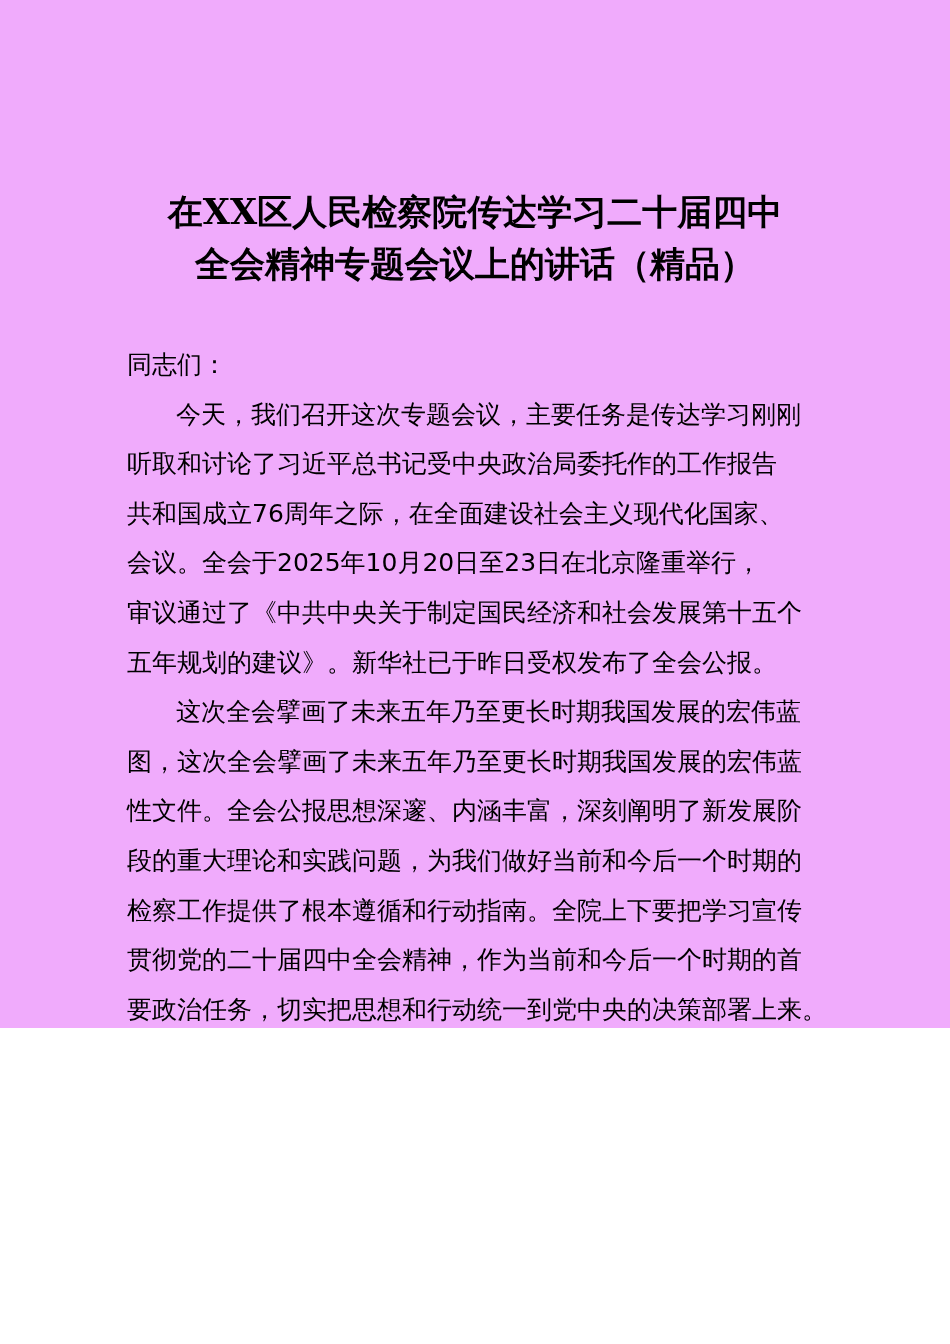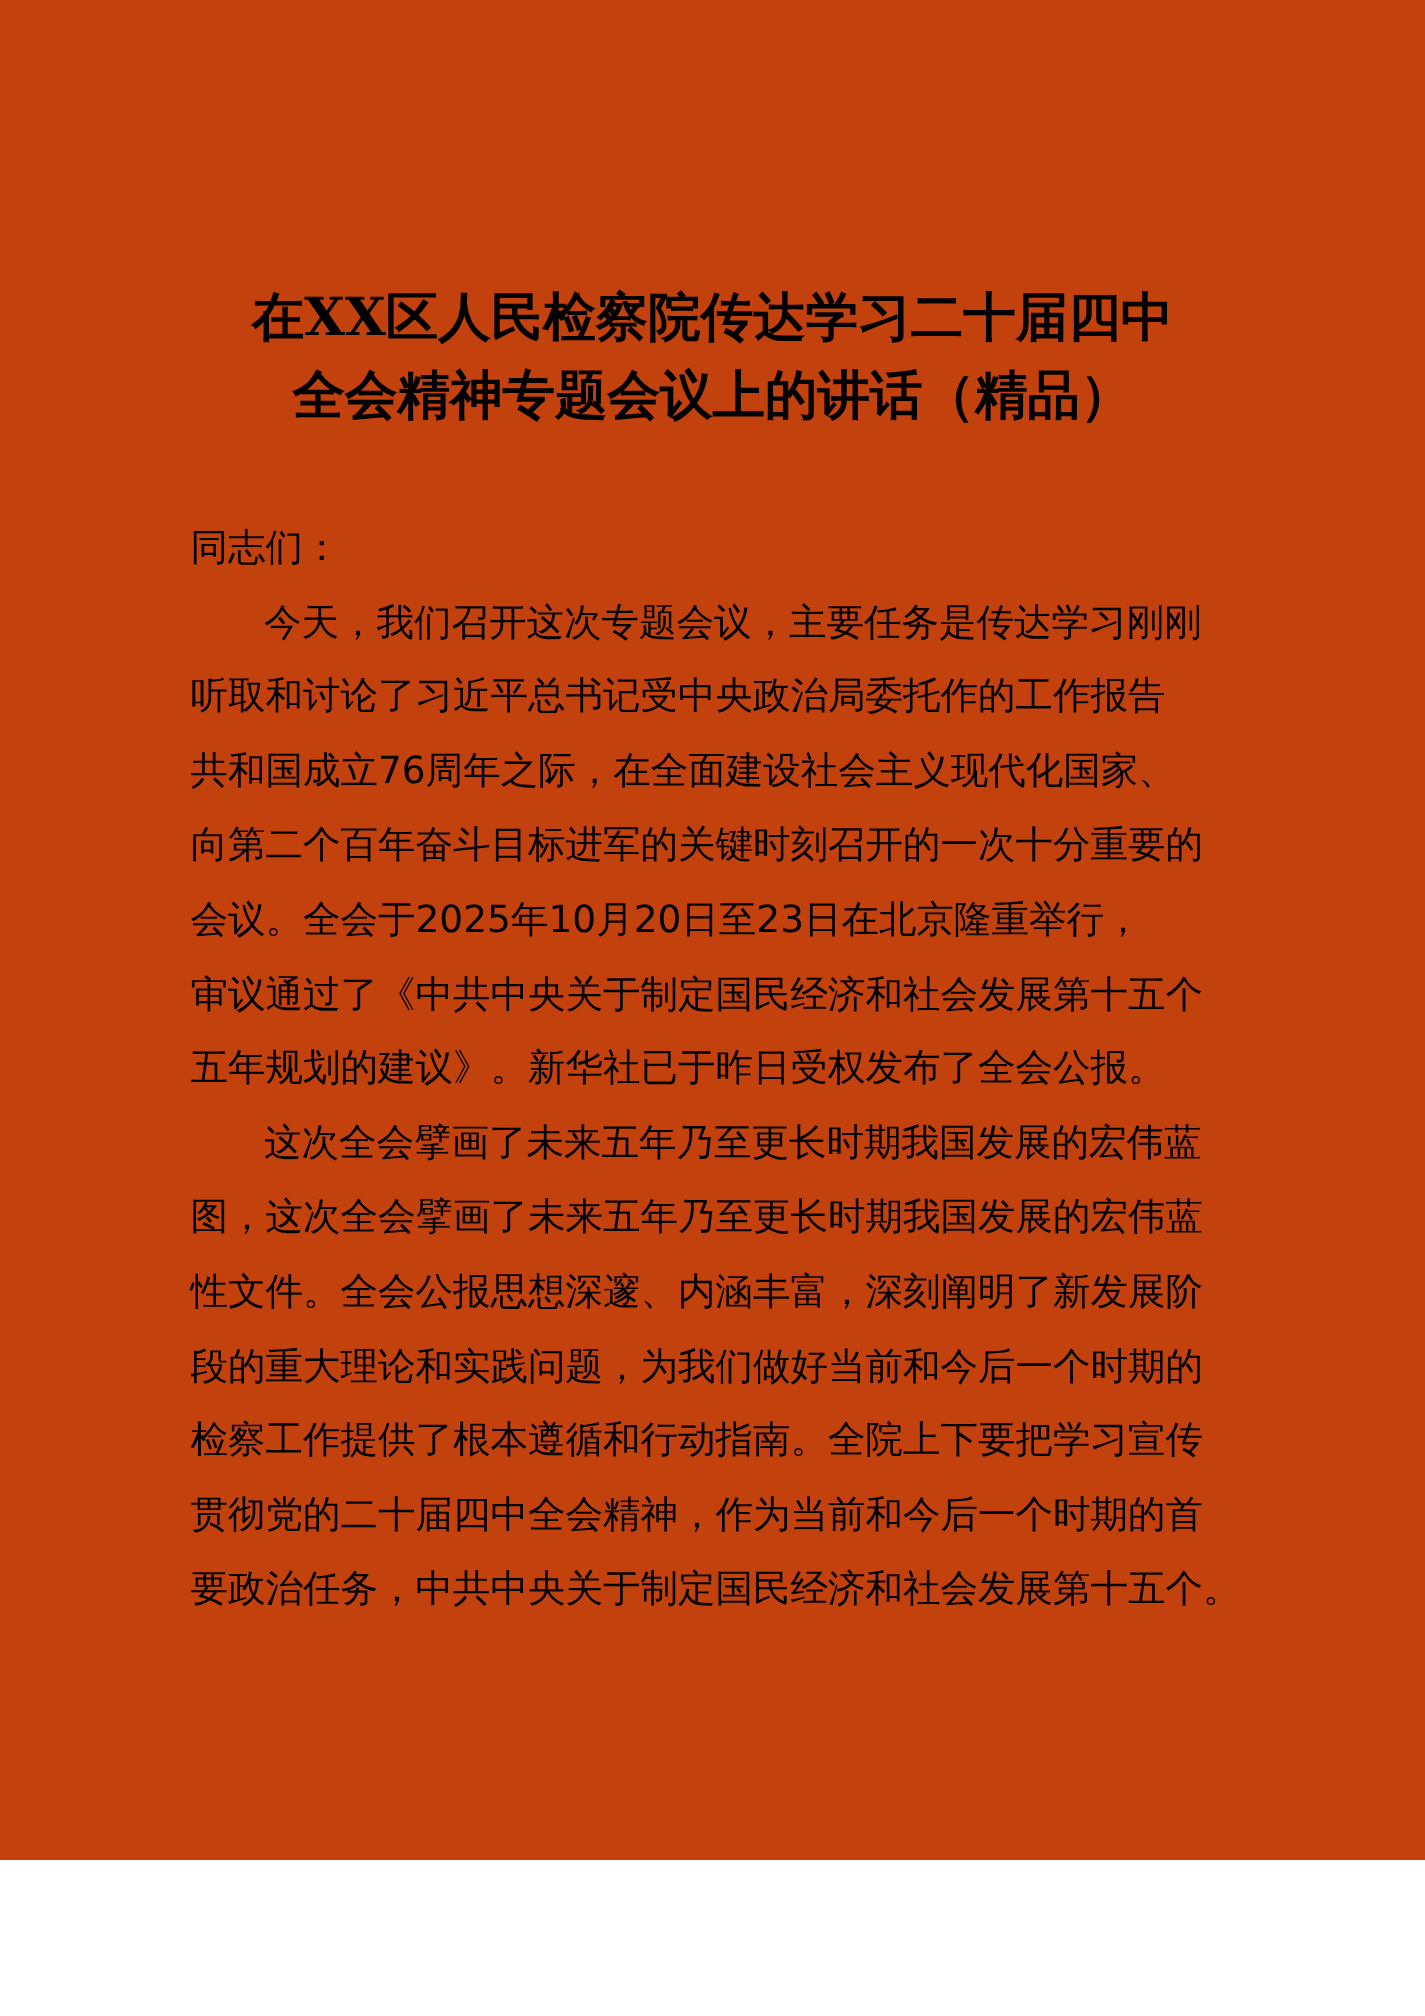--- a/index.html
+++ b/index.html
@@ -13,22 +13,22 @@
       position: relative;
       overflow: hidden;
       font-family: "DejaVu Sans", "Liberation Sans", sans-serif;
       color: #000000;
     }
     .page {
       position: absolute;
       left: 0;
       top: 0;
       width: 950px;
-      height: 1240px;
-      background: #c2410c;
+      height: 1028px;
+      background: #f0abfc;
     }
     .title {
       position: absolute;
       left: 0;
       top: 186px;
       width: 950px;
       text-align: center;
       font-family: "DejaVu Serif", "Liberation Serif", serif;
       font-weight: bold;
       font-size: 35px;
@@ -66,30 +66,29 @@
     <span class="tline">全会精神专题会议上的讲话（精品）</span>
   </h1>
 
   <div class="body">
     <span class="line">同志们：</span>
 
     <div>
       <span class="line indent">今天，我们召开这次专题会议，主要任务是传达学习刚刚</span>
       <span class="line">听取和讨论了习近平总书记受中央政治局委托作的工作报告</span>
       <span class="line">共和国成立76周年之际，在全面建设社会主义现代化国家、</span>
-      <span class="line">向第二个百年奋斗目标进军的关键时刻召开的一次十分重要的</span>
       <span class="line">会议。全会于2025年10月20日至23日在北京隆重举行，</span>
       <span class="line">审议通过了《中共中央关于制定国民经济和社会发展第十五个</span>
       <span class="line">五年规划的建议》。新华社已于昨日受权发布了全会公报。</span>
     </div>
 
     <div>
       <span class="line indent">这次全会擘画了未来五年乃至更长时期我国发展的宏伟蓝</span>
       <span class="line">图，这次全会擘画了未来五年乃至更长时期我国发展的宏伟蓝</span>
       <span class="line">性文件。全会公报思想深邃、内涵丰富，深刻阐明了新发展阶</span>
       <span class="line">段的重大理论和实践问题，为我们做好当前和今后一个时期的</span>
       <span class="line">检察工作提供了根本遵循和行动指南。全院上下要把学习宣传</span>
       <span class="line">贯彻党的二十届四中全会精神，作为当前和今后一个时期的首</span>
-      <span class="line">要政治任务，中共中央关于制定国民经济和社会发展第十五个。</span>
+      <span class="line">要政治任务，切实把思想和行动统一到党中央的决策部署上来。</span>
     </div>
   </div>
 
 </div>
 
 </body></html>

